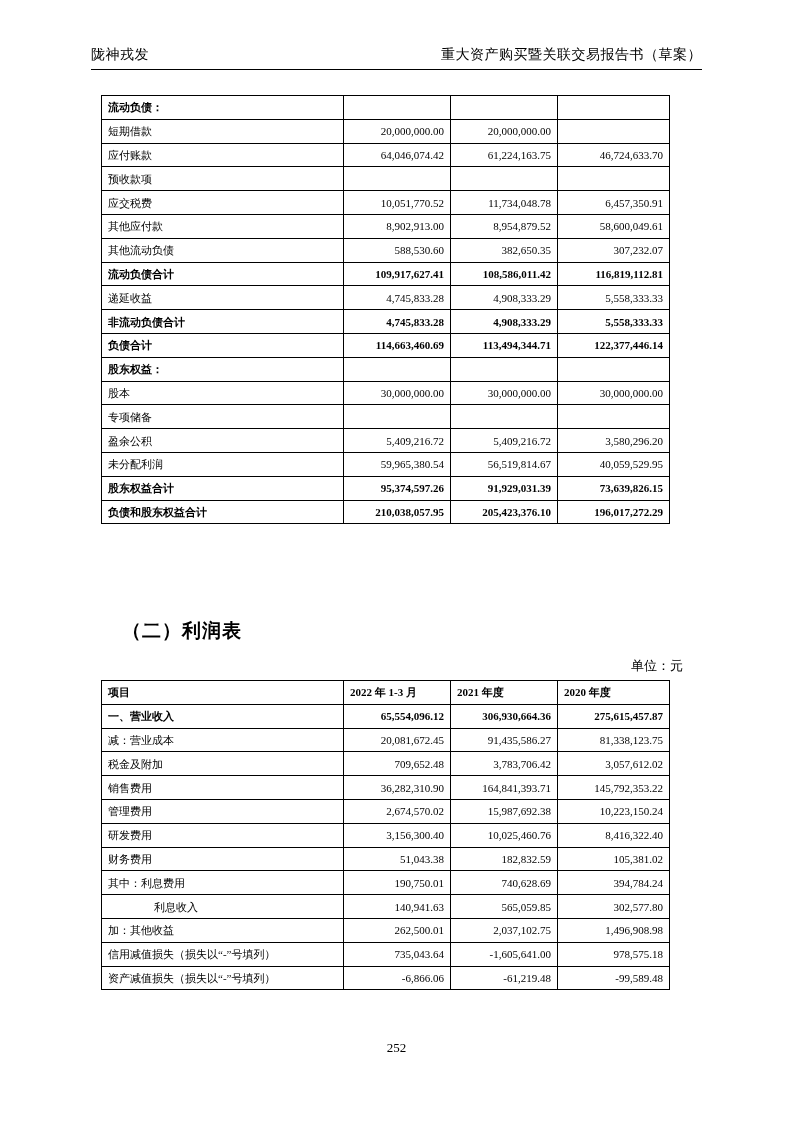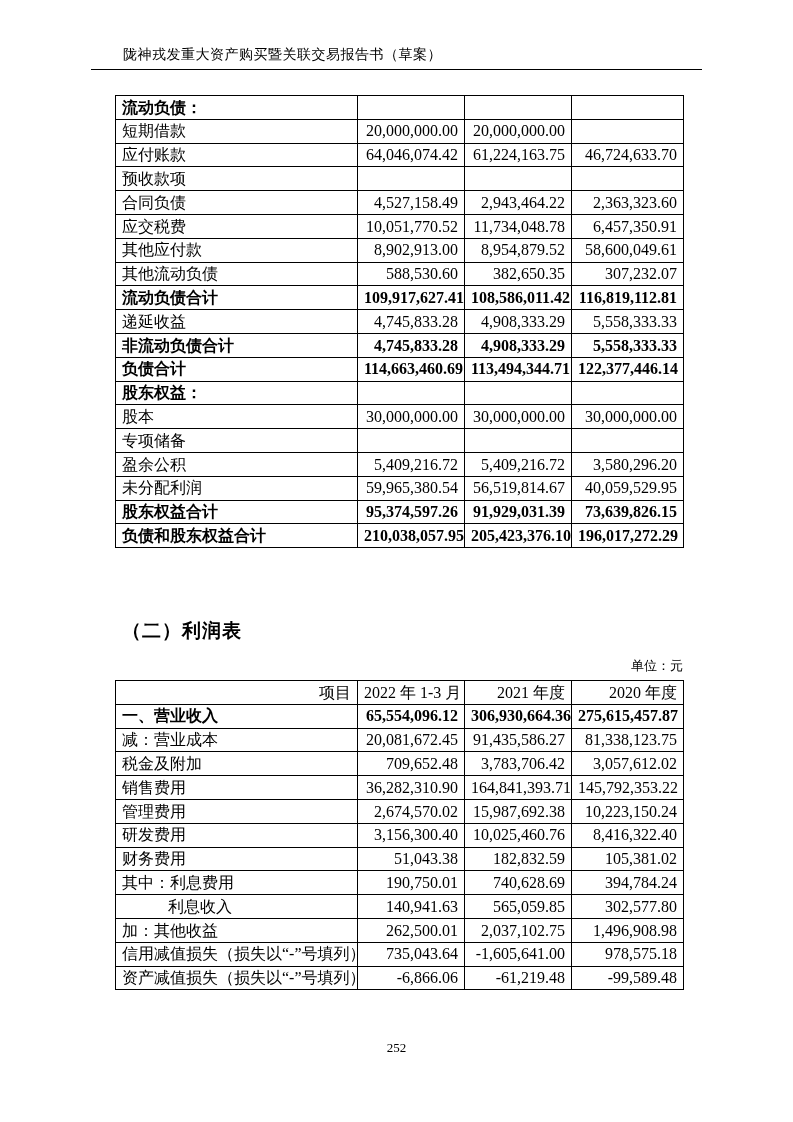--- a/index.html
+++ b/index.html
@@ -13,53 +13,53 @@
     position: relative;
     overflow: hidden;
   }
   .page { position: absolute; inset: 0; }
 
   
   .doc-header {
     position: absolute;
     top: 46px; left: 91px; right: 91px;
     display: flex;
+    justify-content: space-between;
     align-items: flex-end;
     font-size: 14px;
     letter-spacing: 0.5px;
-    margin-left: 32px;
   }
   .header-rule {
     position: absolute;
     top: 69px; left: 91px; right: 91px;
     border-top: 1.6px solid #000;
   }
 
   
   table.fin-table {
     position: absolute;
-    left: 115px;
+    left: 101px;
     width: 568px;
     border-collapse: collapse;
     table-layout: fixed;
-    font-size: 16px;
+    font-size: 11px;
   }
   #balance-table { top: 95px; }
   #income-table  { top: 680px; }
   .fin-table td, .fin-table th {
     border: 1px solid #000;
     height: 23.8px;
     padding: 0 6px;
     overflow: hidden;
     white-space: nowrap;
     line-height: 1.1;
   }
   .fin-table th {
-    font-weight: normal;
-    text-align: right;
+    font-weight: bold;
+    text-align: left;
   }
   .fin-table td.label { text-align: left; }
   .fin-table td.label.indent { padding-left: 52px; }
   .fin-table td.num { text-align: right; }
   .fin-table tr.bold td { font-weight: bold; }
 
   
   .section-title {
     position: absolute;
     top: 618px;
@@ -124,26 +124,20 @@
           <td class="label">应付账款</td>
           <td class="num">64,046,074.42</td>
           <td class="num">61,224,163.75</td>
           <td class="num">46,724,633.70</td>
         </tr>
         <tr>
           <td class="label">预收款项</td>
           <td class="num"></td>
           <td class="num"></td>
           <td class="num"></td>
-        </tr>
-        <tr>
-          <td class="label">合同负债</td>
-          <td class="num">4,527,158.49</td>
-          <td class="num">2,943,464.22</td>
-          <td class="num">2,363,323.60</td>
         </tr>
         <tr>
           <td class="label">应交税费</td>
           <td class="num">10,051,770.52</td>
           <td class="num">11,734,048.78</td>
           <td class="num">6,457,350.91</td>
         </tr>
         <tr>
           <td class="label">其他应付款</td>
           <td class="num">8,902,913.00</td>

